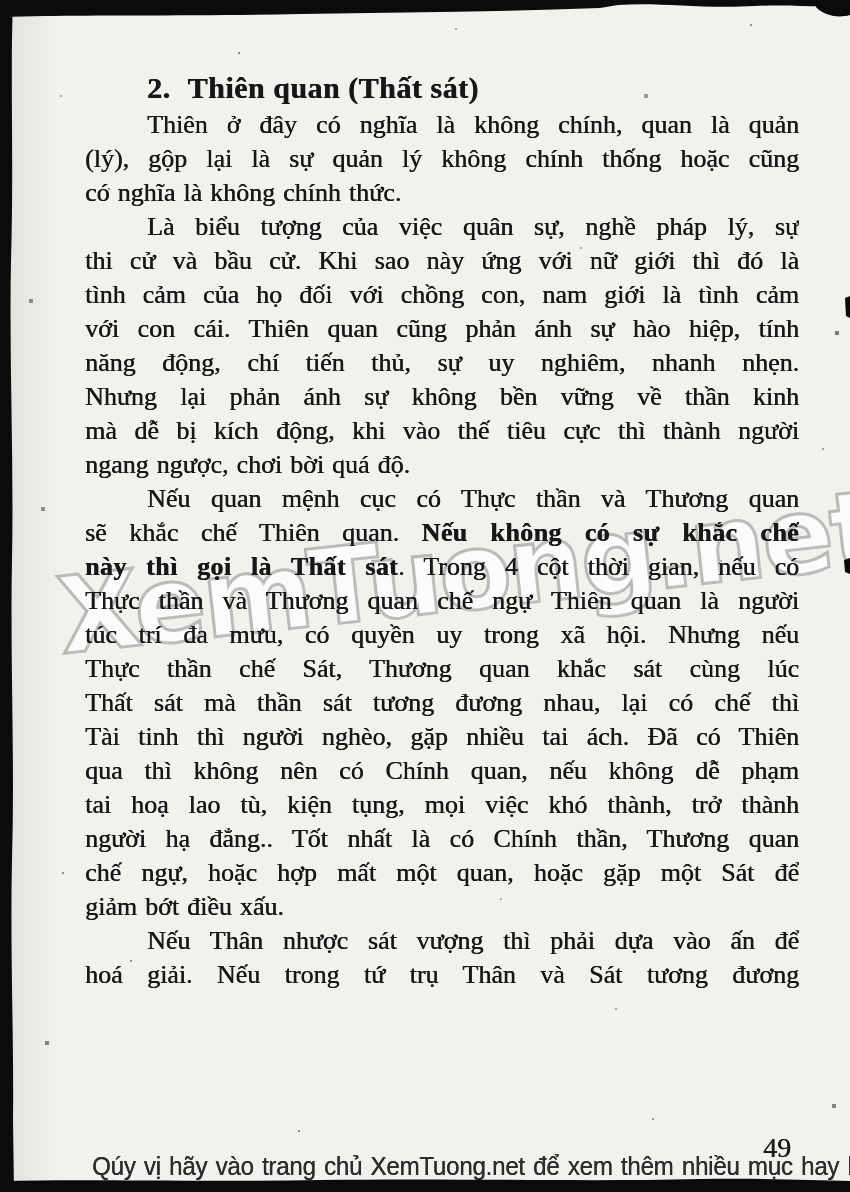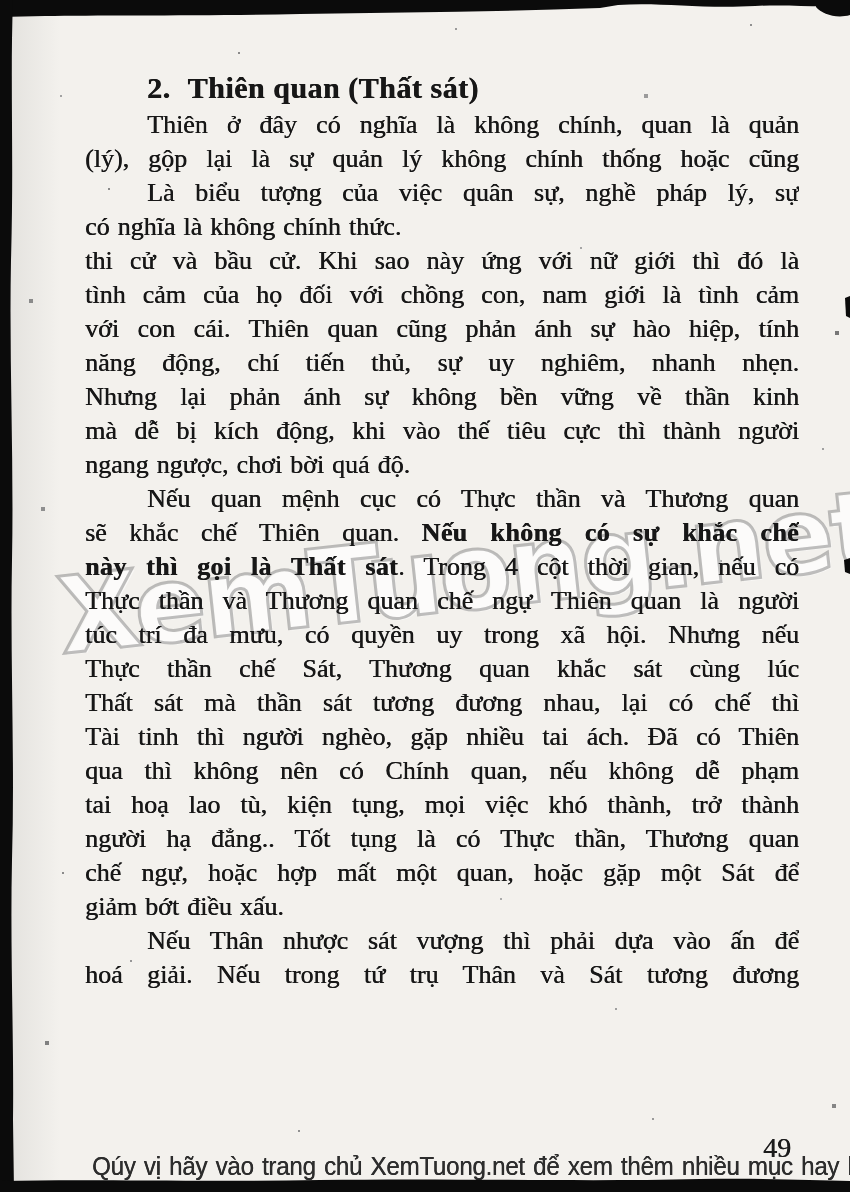--- a/index.html
+++ b/index.html
@@ -49,40 +49,40 @@
 
   <div class="watermark">XemTuong.net</div>
 
   <div class="textblock">
     <div class="heading">
       <span class="hnum">2.</span><span>Thiên quan (Thất sát)</span>
     </div>
     <div id="lines">
         <div class="ln ind"><span>Thiên ở đây có nghĩa là không chính, quan là quản</span></div>
         <div class="ln"><span>(lý), gộp lại là sự quản lý không chính thống hoặc cũng</span></div>
+        <div class="ln end"><span>có nghĩa là không chính thức.</span></div>
         <div class="ln ind"><span>Là biểu tượng của việc quân sự, nghề pháp lý, sự</span></div>
-        <div class="ln end"><span>có nghĩa là không chính thức.</span></div>
         <div class="ln"><span>thi cử và bầu cử. Khi sao này ứng với nữ giới thì đó là</span></div>
         <div class="ln"><span>tình cảm của họ đối với chồng con, nam giới là tình cảm</span></div>
         <div class="ln"><span>với con cái. Thiên quan cũng phản ánh sự hào hiệp, tính</span></div>
         <div class="ln"><span>năng động, chí tiến thủ, sự uy nghiêm, nhanh nhẹn.</span></div>
         <div class="ln"><span>Nhưng lại phản ánh sự không bền vững về thần kinh</span></div>
         <div class="ln"><span>mà dễ bị kích động, khi vào thế tiêu cực thì thành người</span></div>
         <div class="ln end"><span>ngang ngược, chơi bời quá độ.</span></div>
         <div class="ln ind"><span>Nếu quan mệnh cục có Thực thần và Thương quan</span></div>
         <div class="ln"><span>sẽ khắc chế Thiên quan. </span><span class="bi">Nếu không có sự khắc chế</span></div>
         <div class="ln"><span class="bi">này thì gọi là Thất sát</span><span>. Trong 4 cột thời gian, nếu có</span></div>
         <div class="ln"><span>Thực thần và Thương quan chế ngự Thiên quan là người</span></div>
         <div class="ln"><span>túc trí đa mưu, có quyền uy trong xã hội. Nhưng nếu</span></div>
         <div class="ln"><span>Thực thần chế Sát, Thương quan khắc sát cùng lúc</span></div>
         <div class="ln"><span>Thất sát mà thần sát tương đương nhau, lại có chế thì</span></div>
         <div class="ln"><span>Tài tinh thì người nghèo, gặp nhiều tai ách. Đã có Thiên</span></div>
         <div class="ln"><span>qua thì không nên có Chính quan, nếu không dễ phạm</span></div>
         <div class="ln"><span>tai hoạ lao tù, kiện tụng, mọi việc khó thành, trở thành</span></div>
-        <div class="ln"><span>người hạ đẳng.. Tốt tụng là có Thực thần, Thương quan</span></div>
+        <div class="ln"><span>người hạ đẳng.. Tốt nhất là có Chính thần, Thương quan</span></div>
         <div class="ln"><span>chế ngự, hoặc hợp mất một quan, hoặc gặp một Sát để</span></div>
         <div class="ln end"><span>giảm bớt điều xấu.</span></div>
         <div class="ln ind"><span>Nếu Thân nhược sát vượng thì phải dựa vào ấn để</span></div>
         <div class="ln"><span>hoá giải. Nếu trong tứ trụ Thân và Sát tương đương</span></div>
       </div>
   </div>
 
   <div class="footer">Qúy vị hãy vào trang chủ XemTuong.net để xem thêm nhiều mục hay khác</div>
   <div class="pagenum">49</div>
 

